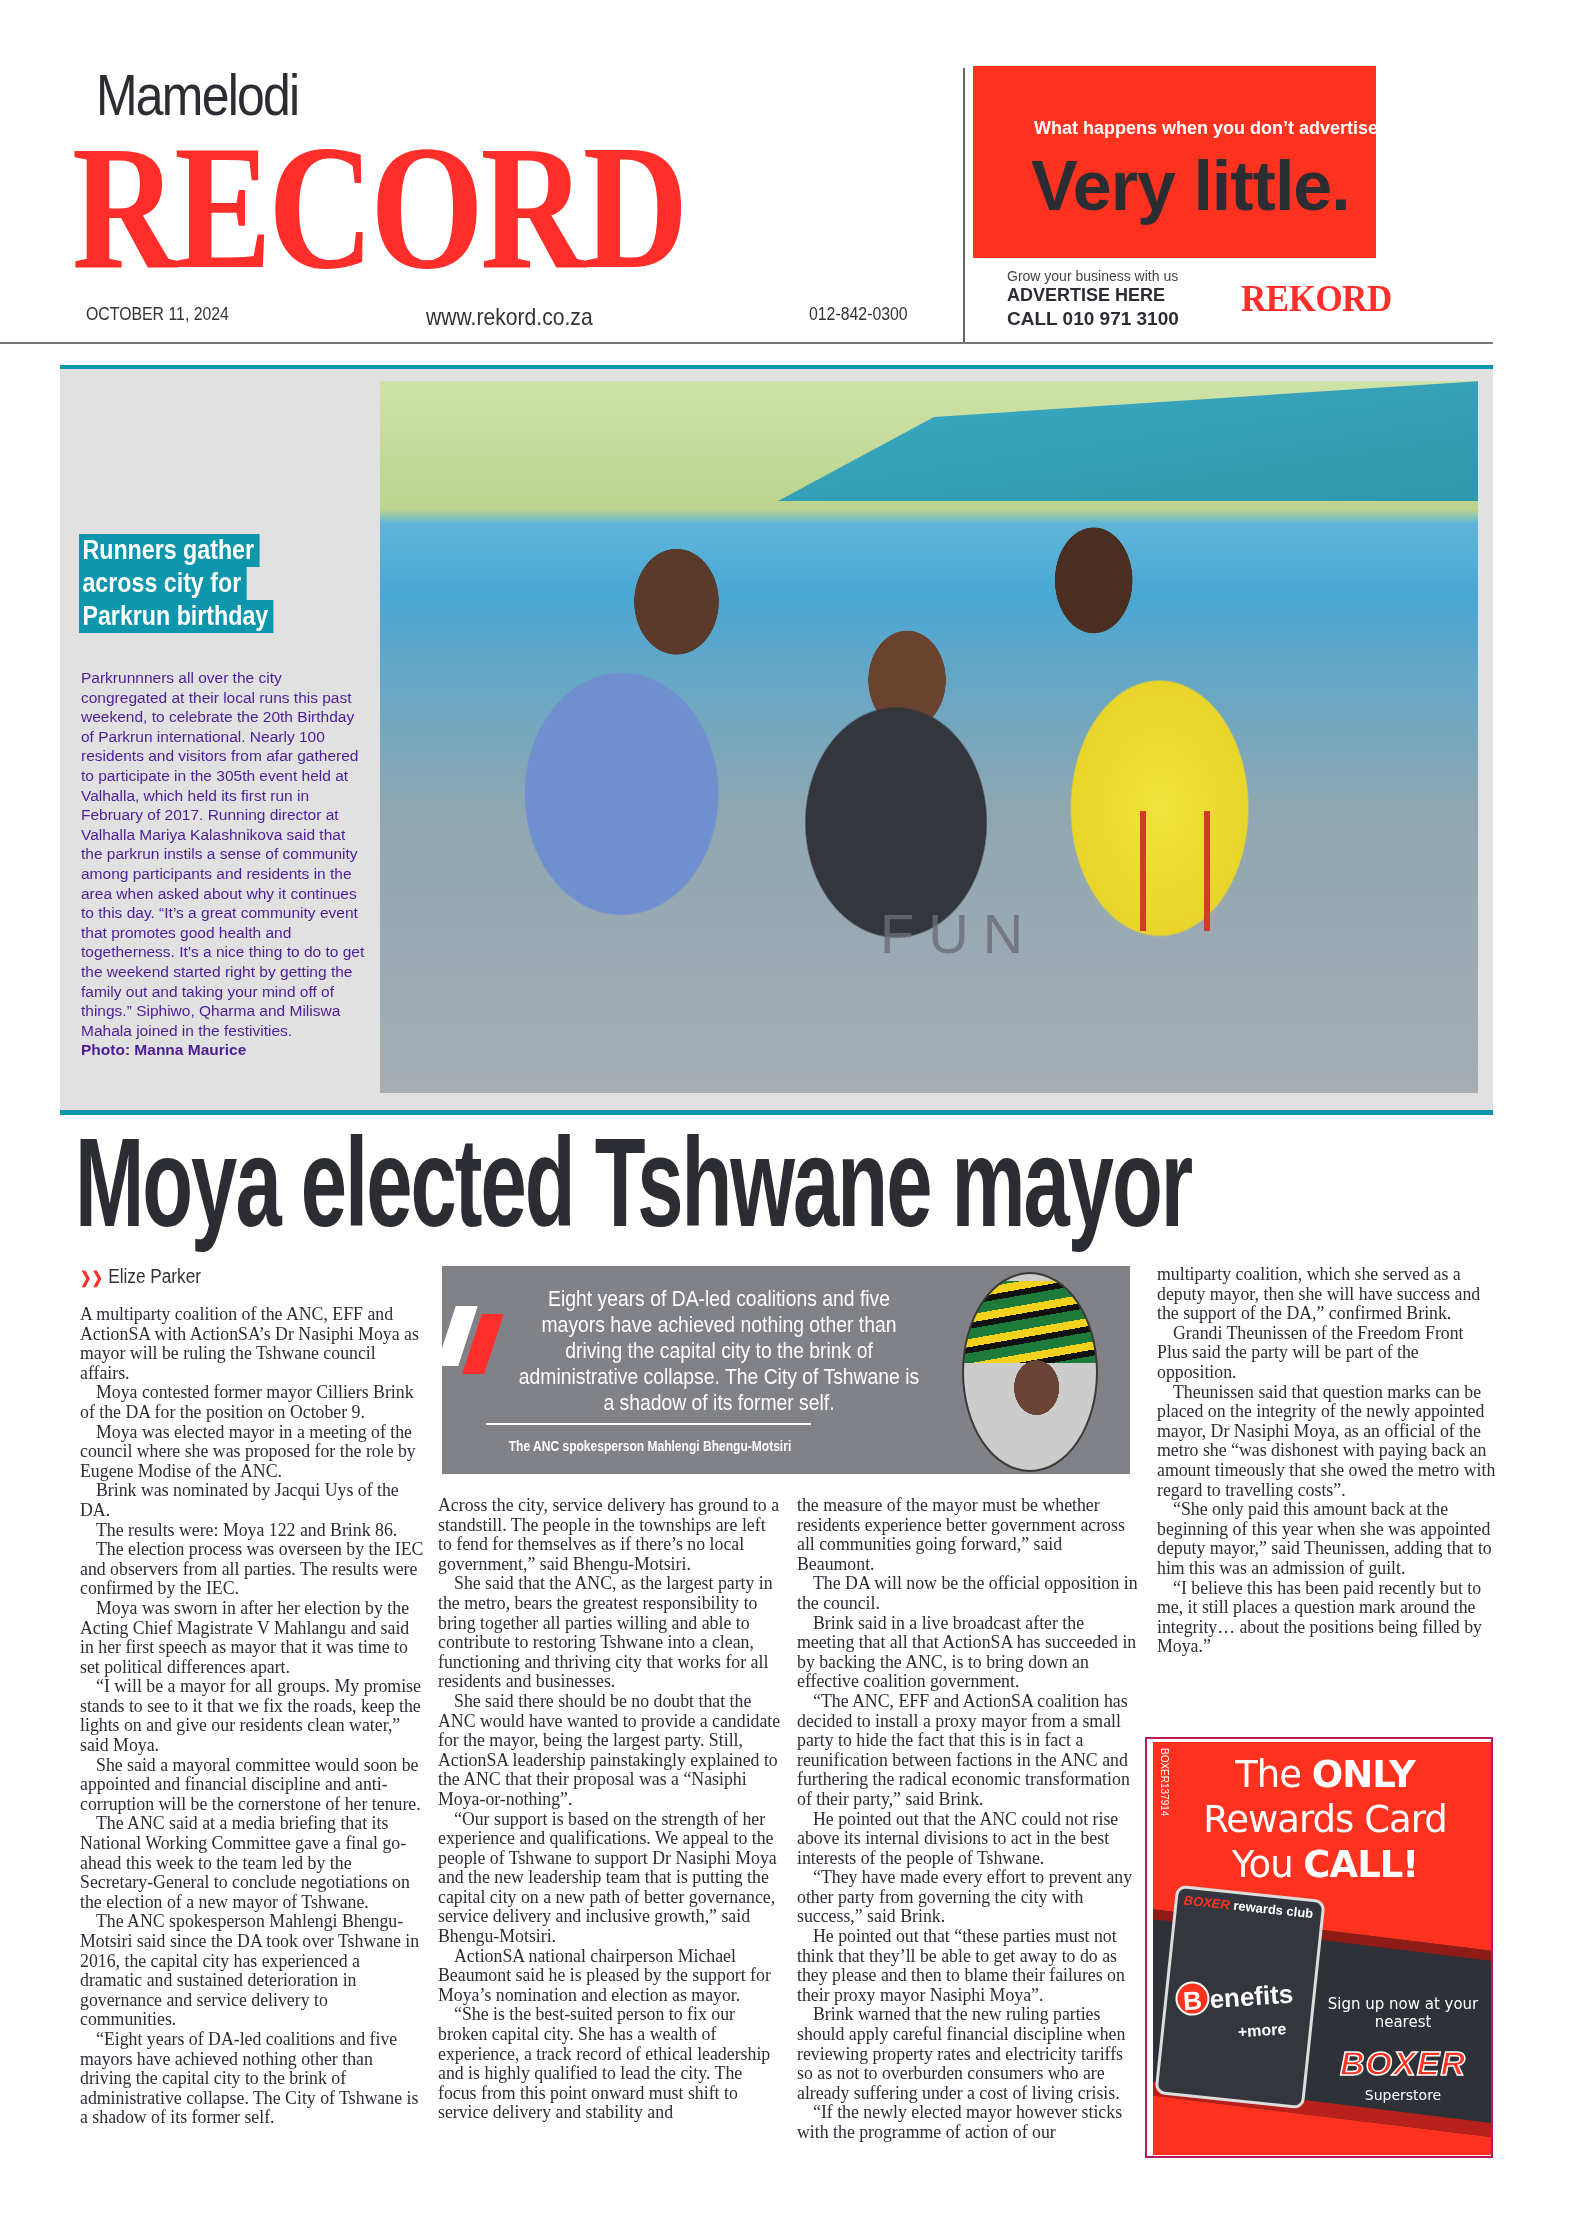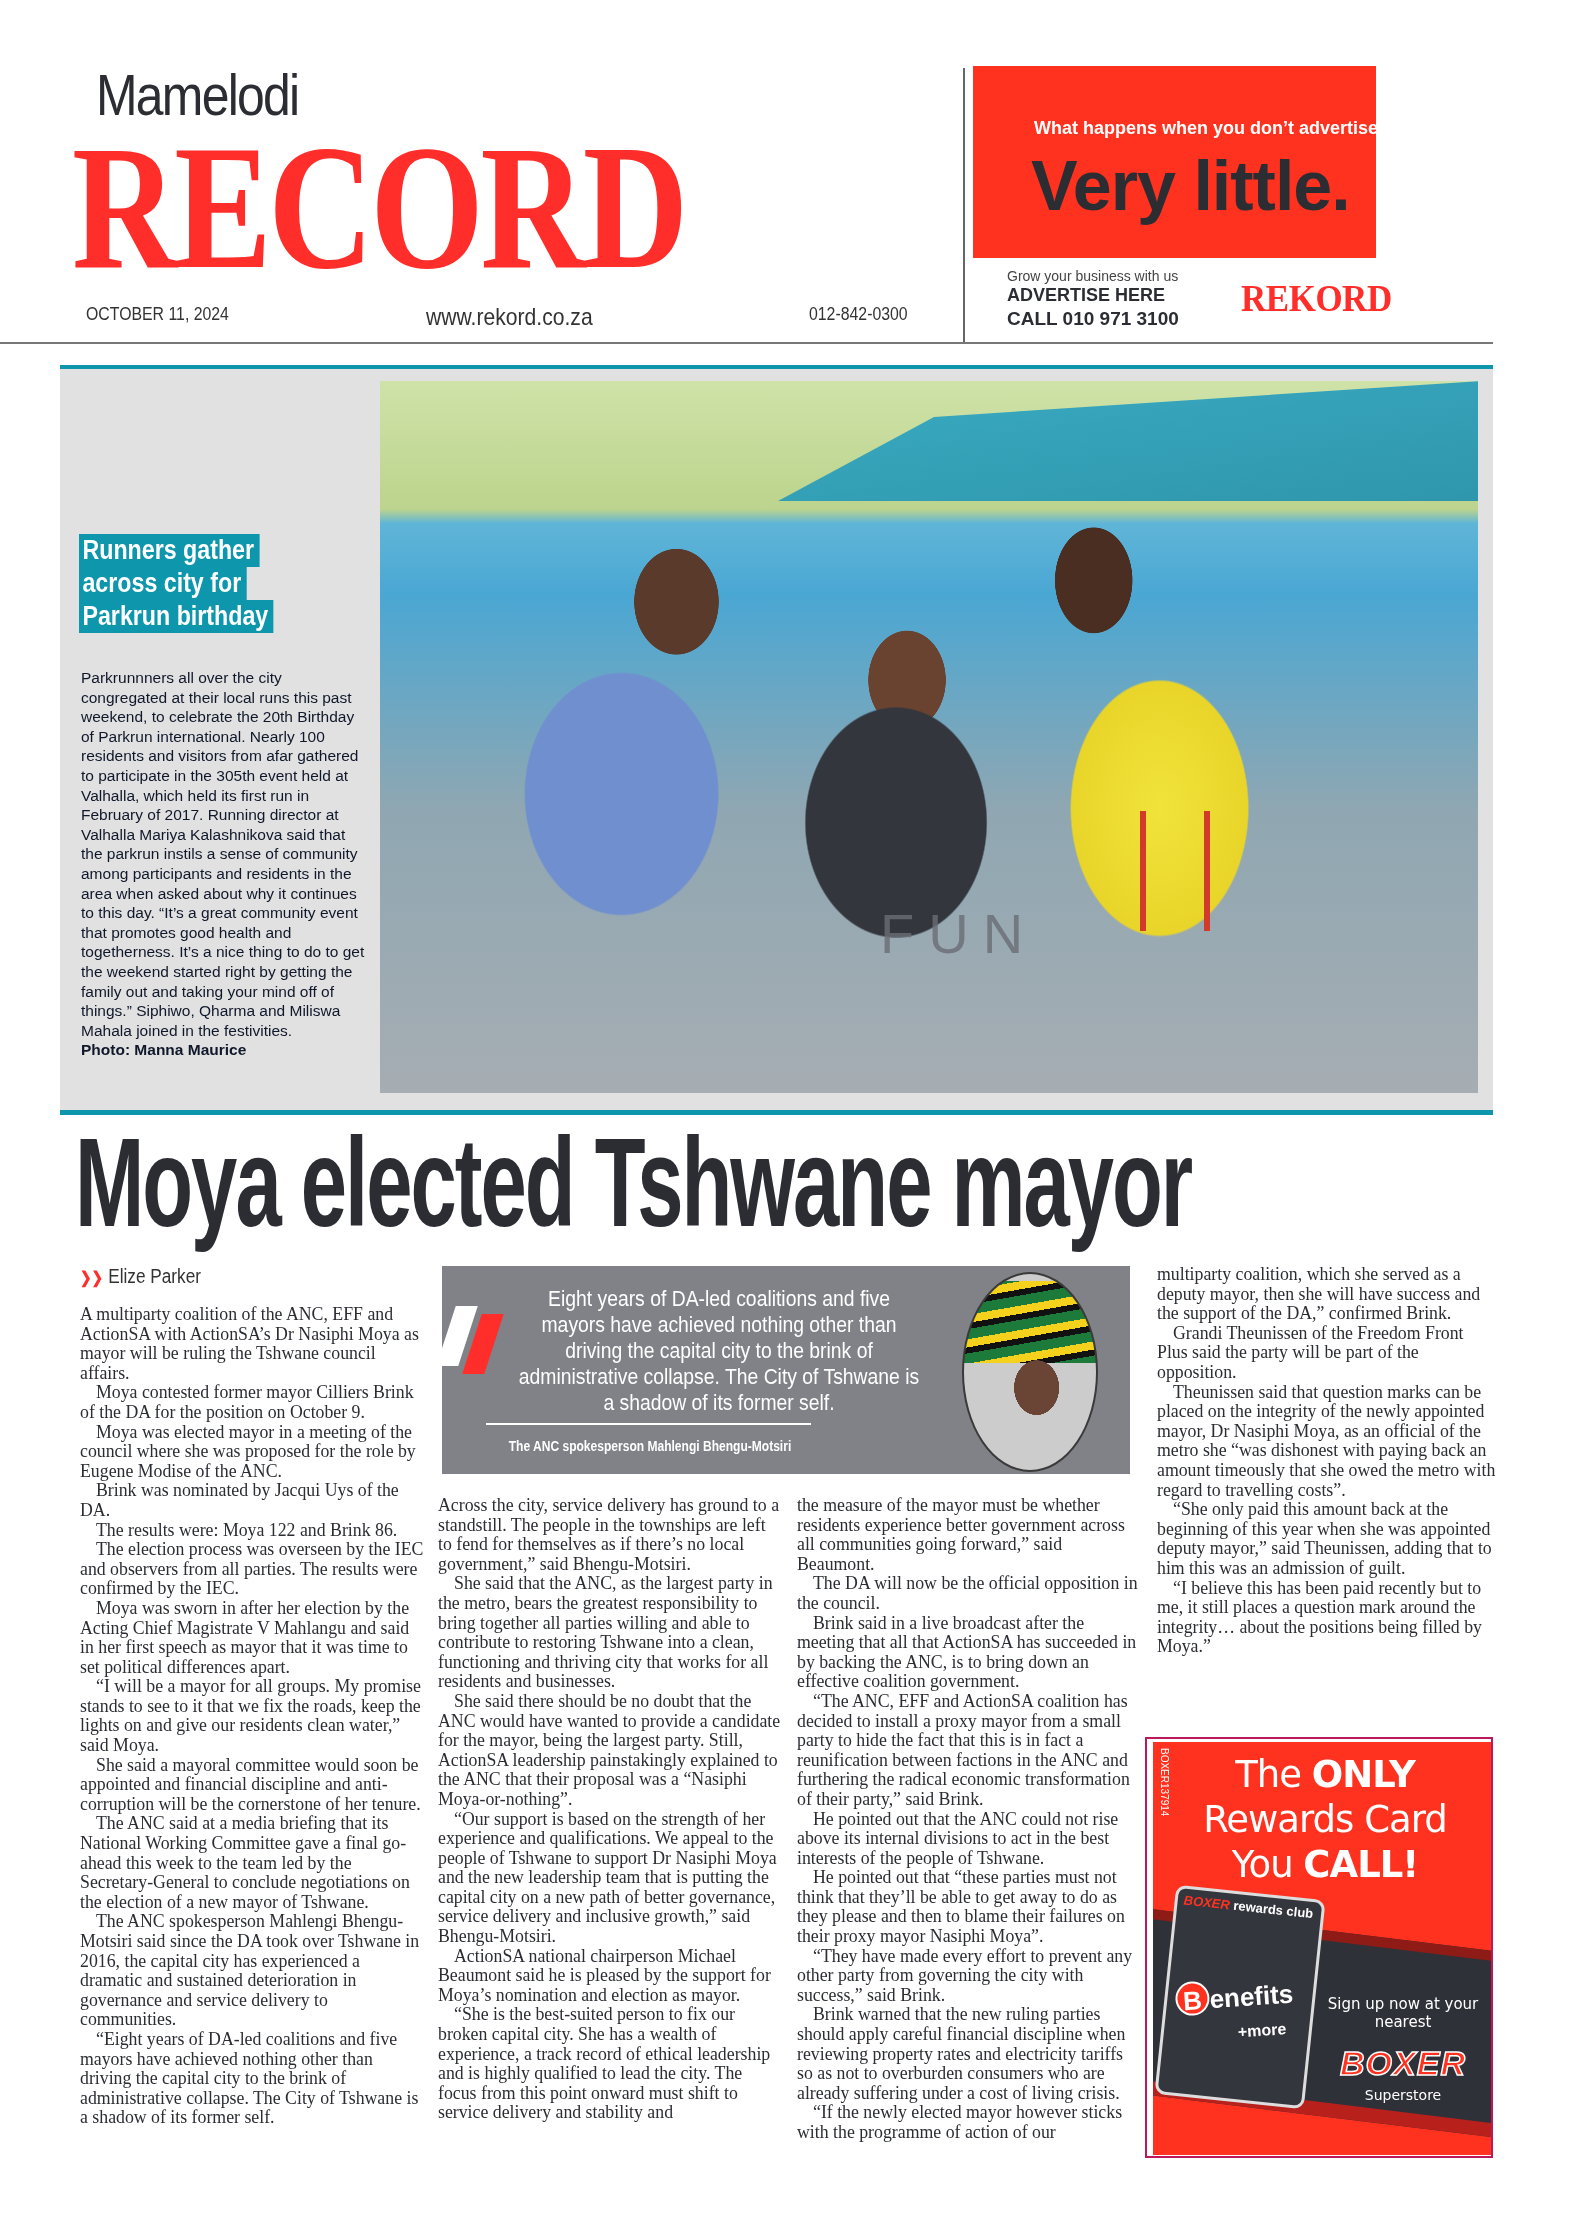--- a/index.html
+++ b/index.html
@@ -23,21 +23,21 @@
   .ad-adv { position: absolute; left: 1007px; top: 285px; font-family: "Liberation Sans", sans-serif; font-weight: bold; font-size: 18px; color: #2b2d33; }
   .ad-call { position: absolute; left: 1007px; top: 308px; font-family: "Liberation Sans", sans-serif; font-weight: bold; font-size: 19px; color: #2b2d33; }
   .ad-rekord { position: absolute; left: 1241px; top: 276px; font-family: "Liberation Serif", serif; font-weight: bold; font-size: 38px; color: #ff2e2a; transform: scaleX(0.92); transform-origin: left top; letter-spacing: -0.5px; }
 
   
   .feature { position: absolute; left: 60px; top: 365px; width: 1433px; height: 750px; background: #e1e1e1; padding-left: 32px; }
   .feature-top-rule { position: absolute; left: 0; top: 0; width: 100%; height: 4px; background: #0e96ad; }
   .feature-bot-rule { position: absolute; left: 0; bottom: 0; width: 100%; height: 5px; background: #0e96ad; }
   .feat-head { position: absolute; left: 19px; top: 169px; font-family: "Liberation Sans", sans-serif; font-size: 27px; line-height: 33px; color: #fff; transform: scaleX(0.86); transform-origin: left top; }
   .feat-head span { background: #0e96ad; padding: 1px 6px 2px 4px; display: inline; box-decoration-break: clone; -webkit-box-decoration-break: clone; }
-  .feat-body { position: absolute; left: 21px; top: 303px; width: 290px; font-family: "Liberation Sans", sans-serif; font-size: 15.5px; line-height: 19.6px; color: #0f172a; }
+  .feat-body { position: absolute; left: 21px; top: 303px; width: 290px; font-family: "Liberation Sans", sans-serif; font-size: 15.5px; line-height: 19.6px; color: #4c1d95; }
   .feat-body b { display: block; }
   .photo { position: absolute; left: 320px; top: 16px; width: 1098px; height: 712px; overflow: hidden;
     background:
       radial-gradient(ellipse 160px 200px at 22% 58%, #6f8fcf 0%, #6f8fcf 60%, transparent 61%),
       radial-gradient(ellipse 150px 190px at 47% 62%, #33363d 0%, #33363d 60%, transparent 61%),
       radial-gradient(ellipse 160px 230px at 71% 60%, #f1e33a 0%, #e9d52a 55%, transparent 56%),
       radial-gradient(ellipse 60px 75px at 27% 31%, #5a3a2a 0%, #5a3a2a 70%, transparent 71%),
       radial-gradient(ellipse 55px 70px at 48% 42%, #6a4330 0%, #6a4330 70%, transparent 71%),
       radial-gradient(ellipse 55px 75px at 65% 28%, #4b2e22 0%, #4b2e22 70%, transparent 71%),
       linear-gradient(180deg, #cfe2a8 0%, #bcd48d 18%, #5fb5d8 20%, #4aa7d3 30%, #8fa7b2 60%, #a6adb3 100%);
@@ -179,22 +179,22 @@
   <p>ActionSA national chairperson Michael Beaumont said he is pleased by the support for Moya’s nomination and election as mayor.</p>
   <p>“She is the best-suited person to fix our broken capital city. She has a wealth of experience, a track record of ethical leadership and is highly qualified to lead the city. The focus from this point onward must shift to service delivery and stability and</p>
 </div>
 
 <div class="col col3">
   <p class="noindent">the measure of the mayor must be whether residents experience better government across all communities going forward,” said Beaumont.</p>
   <p>The DA will now be the official opposition in the council.</p>
   <p>Brink said in a live broadcast after the meeting that all that ActionSA has succeeded in by backing the ANC, is to bring down an effective coalition government.</p>
   <p>“The ANC, EFF and ActionSA coalition has decided to install a proxy mayor from a small party to hide the fact that this is in fact a reunification between factions in the ANC and furthering the radical economic transformation of their party,” said Brink.</p>
   <p>He pointed out that the ANC could not rise above its internal divisions to act in the best interests of the people of Tshwane.</p>
+  <p>“They have made every effort to prevent any other party from governing the city with success,” said Brink.</p>
   <p>He pointed out that “these parties must not think that they’ll be able to get away to do as they please and then to blame their failures on their proxy mayor Nasiphi Moya”.</p>
-  <p>“They have made every effort to prevent any other party from governing the city with success,” said Brink.</p>
   <p>Brink warned that the new ruling parties should apply careful financial discipline when reviewing property rates and electricity tariffs so as not to overburden consumers who are already suffering under a cost of living crisis.</p>
   <p>“If the newly elected mayor however sticks with the programme of action of our</p>
 </div>
 
 <div class="col col4">
   <p class="noindent">multiparty coalition, which she served as a deputy mayor, then she will have success and the support of the DA,” confirmed Brink.</p>
   <p>Grandi Theunissen of the Freedom Front Plus said the party will be part of the opposition.</p>
   <p>Theunissen said that question marks can be placed on the integrity of the newly appointed mayor, Dr Nasiphi Moya, as an official of the metro she “was dishonest with paying back an amount timeously that she owed the metro with regard to travelling costs”.</p>
   <p>“She only paid this amount back at the beginning of this year when she was appointed deputy mayor,” said Theunissen, adding that to him this was an admission of guilt.</p>
   <p>“I believe this has been paid recently but to me, it still places a question mark around the integrity… about the positions being filled by Moya.”</p>

